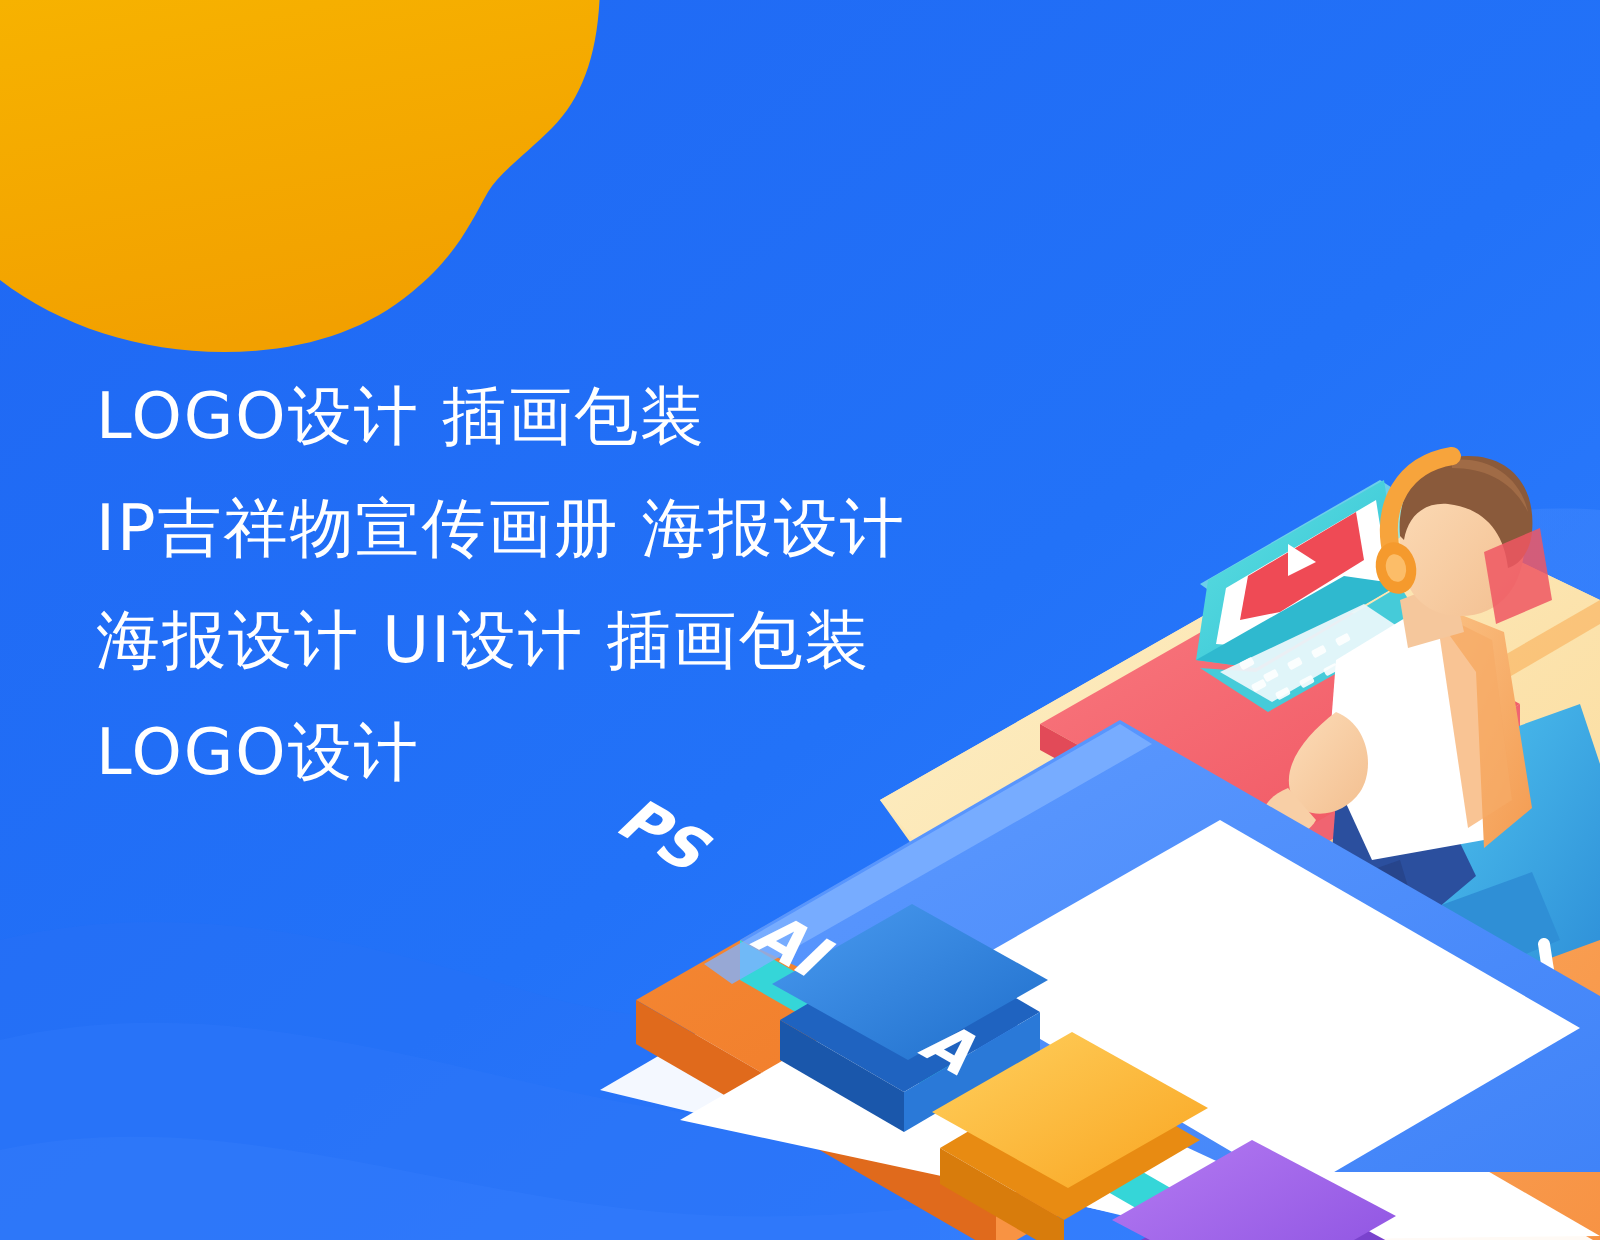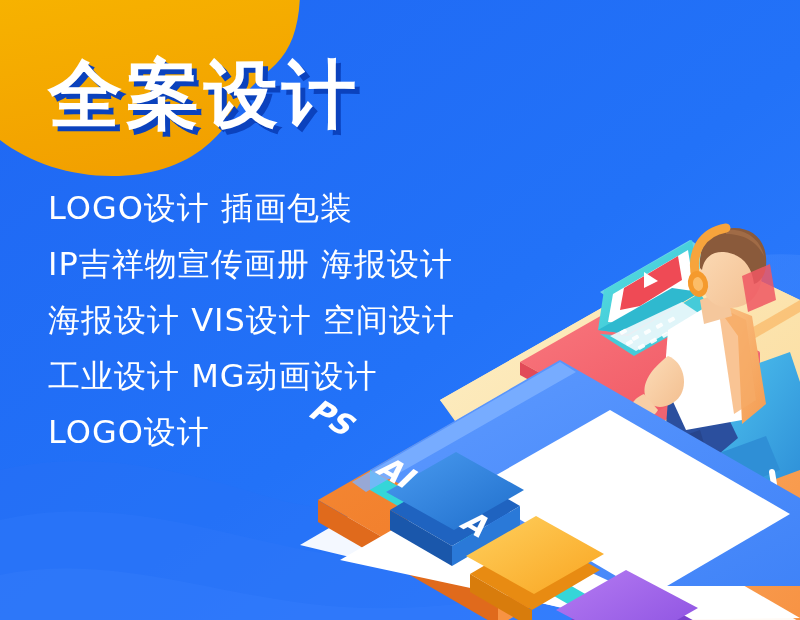--- a/index.html
+++ b/index.html
@@ -266,25 +266,21 @@
       </g>
 
       <g>
         <path d="M560 626 L630 586 L700 624 L630 664 Z" fill="#7a42cd"></path>
         <path d="M556 610 L626 570 L698 608 L628 648 Z" fill="url(#aeG)"></path>
         <text x="626" y="622" fill="#ffffff" font-size="30" font-weight="bold" font-family="DejaVu Sans, sans-serif" text-anchor="middle" transform="rotate(30 626 616) skewX(-16)">A</text>
       </g>
     </g>
   </svg>
 
-  <div class="title-wrap">
-    <div class="title">全案设计</div>
-  </div>
 
   <div class="sub-list">
     <div class="sub-line">LOGO设计 插画包装</div>
     <div class="sub-line">IP吉祥物宣传画册  海报设计</div>
-    <div class="sub-line">海报设计  VIS设计  空间设计</div>
-    <div class="sub-line">工业设计  MG动画设计</div>
+    <div class="sub-line">海报设计  UI设计  插画包装</div>
     <div class="sub-line">LOGO设计</div>
   </div>
 
 </div>
 
 </body></html>

